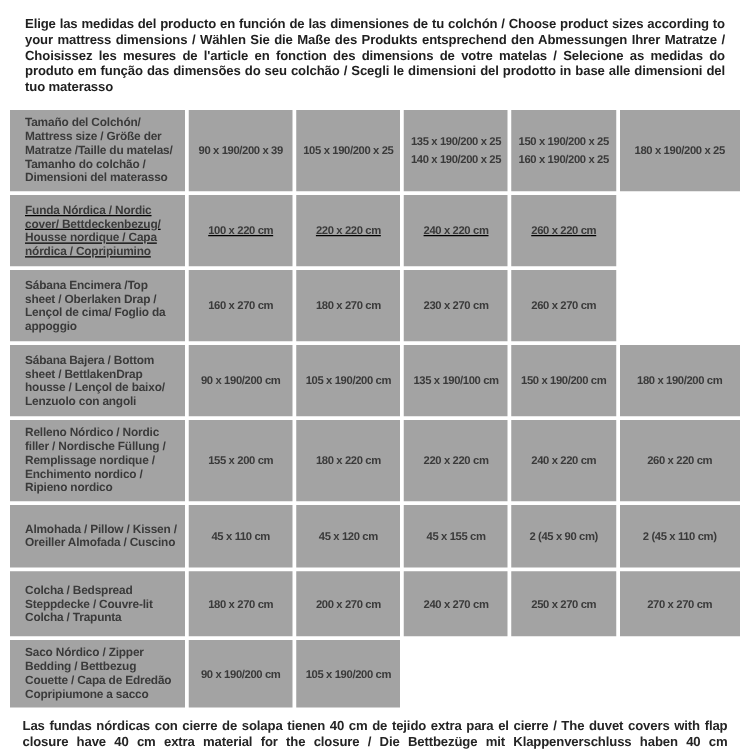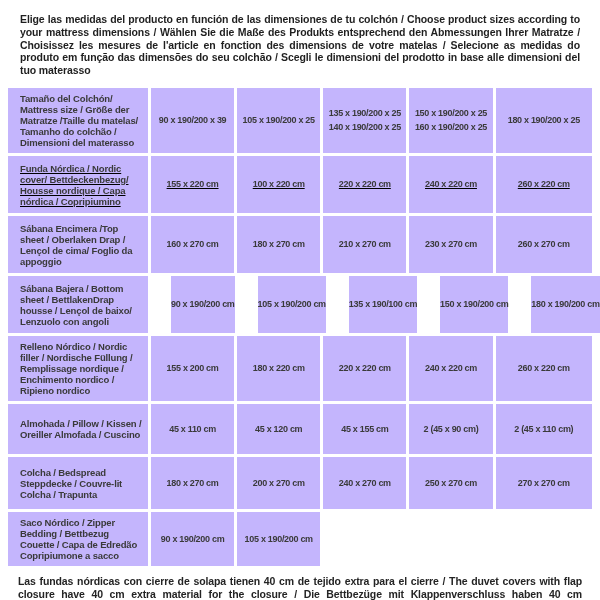--- a/index.html
+++ b/index.html
@@ -30,21 +30,21 @@
   .size-table {
     margin: 11px 8px 0 8px;
   }
   .trow {
     display: grid;
     grid-template-columns: 140px repeat(4, 1fr) 1.16fr;
     gap: 3px;
     margin-bottom: 3px;
   }
   .cell {
-    background: #c4b5fd;
+    background: #a3a3a3;
     color: #3a3a3a;
     font-weight: 700;
   }
   .cell.label {
     display: flex;
     align-items: center;
     font-size: 9.5px;
     line-height: 1.16;
     padding: 5px 6px 5px 12px;
     box-sizing: border-box;
@@ -59,21 +59,21 @@
     letter-spacing: -0.3px;
     white-space: pre;
     line-height: 1.45;
   }
   .cell.blank {
     background: transparent;
   }
   .r1 { min-height: 64px; }
   .r2 { min-height: 57px; text-decoration: underline; }
   .r3 { min-height: 57px; }
-  .r4 { min-height: 57px; gap: 23px; }
+  .r4 { min-height: 57px; }
   .r5 { min-height: 57px; }
   .r6 { min-height: 50px; }
   .r7 { min-height: 52px; }
   .r8 { min-height: 50px; }
   .footnote {
     margin: 0;
     padding: 6px 18px 0 18px;
     font-size: 10.5px;
     font-weight: 700;
     line-height: 1.25;
@@ -97,32 +97,30 @@
       <div class="cell value">105 x 190/200 x 25</div>
       <div class="cell value">135 x 190/200 x 25
 140 x 190/200 x 25</div>
       <div class="cell value">150 x 190/200 x 25
 160 x 190/200 x 25</div>
       <div class="cell value">180 x 190/200 x 25</div>
     </div>
 
     <div class="trow r2">
       <div class="cell label">Funda Nórdica /  Nordic cover/ Bettdeckenbezug/ Housse nordique  / Capa nórdica / Copripiumino</div>
-      <div class="cell value">155 x 220 cm</div>
       <div class="cell value">100 x 220 cm</div>
       <div class="cell value">220 x 220 cm</div>
       <div class="cell value">240 x 220 cm</div>
       <div class="cell value">260 x 220 cm</div>
     </div>
 
     <div class="trow r3">
       <div class="cell label">Sábana Encimera /Top sheet / Oberlaken Drap / Lençol de cima/ Foglio da appoggio</div>
       <div class="cell value">160 x 270 cm</div>
       <div class="cell value">180 x 270 cm</div>
-      <div class="cell value">210 x 270 cm</div>
       <div class="cell value">230 x 270 cm</div>
       <div class="cell value">260 x 270 cm</div>
     </div>
 
     <div class="trow r4">
       <div class="cell label">Sábana Bajera / Bottom sheet / BettlakenDrap housse / Lençol de baixo/ Lenzuolo con angoli</div>
       <div class="cell value">90 x 190/200 cm</div>
       <div class="cell value">105 x 190/200 cm</div>
       <div class="cell value">135 x 190/100 cm</div>
       <div class="cell value">150 x 190/200 cm</div>

